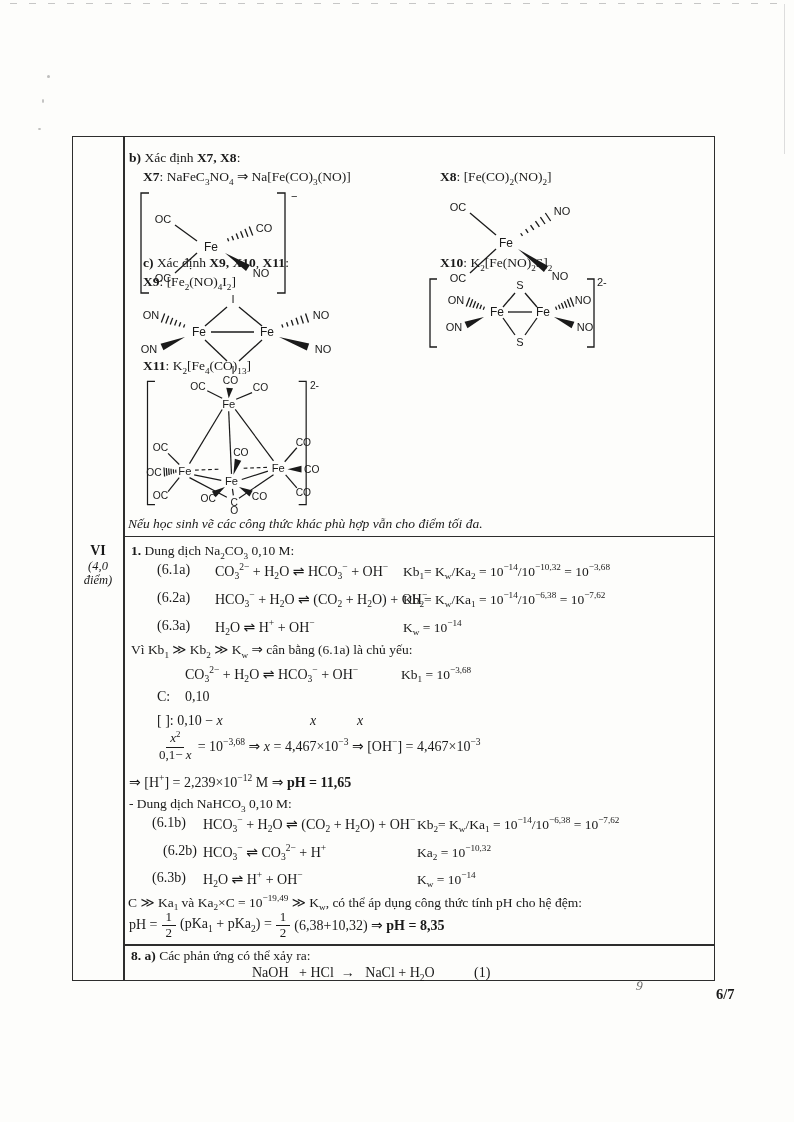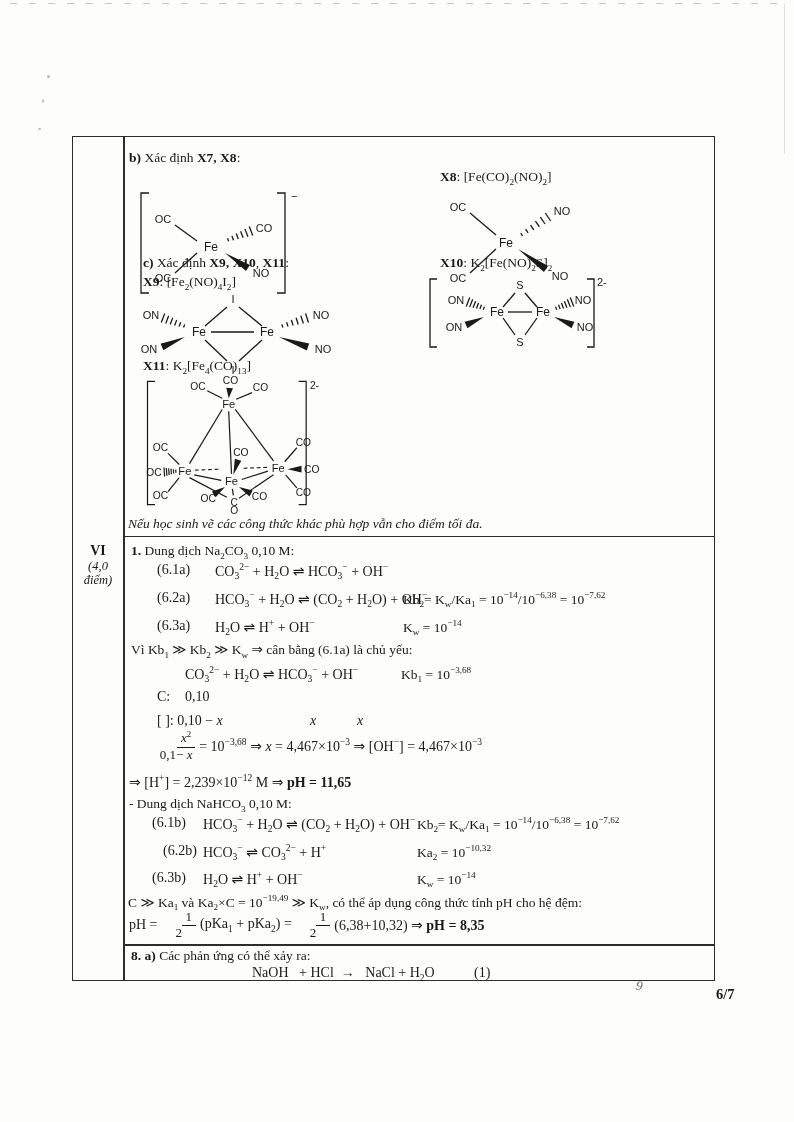--- a/index.html
+++ b/index.html
@@ -20,21 +20,21 @@
   .t{position:absolute;white-space:nowrap;font-size:13.5px;line-height:1.25;}
   .eq{font-size:14px;}
   .note{font-style:italic;font-size:13.5px;}
   .roman{font-weight:bold;font-size:14px;margin-top:6px;}
   .pts{font-style:italic;font-size:12.5px;line-height:1.15;}
   .eqrow{position:absolute;left:0;width:100%;height:24px;}
   .eqrow span{position:absolute;white-space:nowrap;}
   .fracline{position:absolute;display:flex;align-items:center;white-space:nowrap;font-size:14px;}
   .frac{display:inline-flex;flex-direction:column;align-items:center;vertical-align:middle;
         font-size:13px;line-height:1.15;margin:0 4px;}
-  .frac .num{display:block;padding:0 4px;border-bottom:1.2px solid #191919;margin-left:20px;}
+  .frac .num{display:block;padding:0 4px;border-bottom:1.2px solid #191919;}
   .frac .den{display:block;padding:0 2px;}
   .sep2{position:absolute;left:0;right:0;top:407px;height:1.6px;background:#2d2d2d;}
   sub,sup{font-size:.68em;}
   svg text{font-family:"Liberation Sans","DejaVu Sans",sans-serif;font-size:11px;fill:#1a1a1a;}
   svg .fe{font-size:12px;}
   svg .chg{font-size:11px;}
   svg line,svg path{stroke:#1a1a1a;stroke-width:1.3;fill:none;}
   svg polygon{fill:#1a1a1a;stroke:none;}
   .footer-page{position:absolute;left:716px;top:986px;font-weight:bold;font-size:14.5px;}
   .pen-mark{position:absolute;left:636px;top:978px;color:#666;font-size:13px;
@@ -49,20 +49,21 @@
   <div class="scan-edge"></div>
   <div class="speck" style="left:47px;top:75px;width:3px;height:3px;"></div>
   <div class="speck" style="left:42px;top:99px;width:2px;height:4px;"></div>
   <div class="speck" style="left:38px;top:128px;width:3px;height:2px;"></div>
 
   <div class="answer-table">
     <div class="col-divider"></div>
 
     <div class="cell-structures">
       <div class="t" style="left:4px;top:13px;"><b>b)</b> Xác định <b>X7, X8</b>:</div>
+      <div class="t" style="left:18px;top:32px;"><b>X7</b>: NaFeC<sub>3</sub>NO<sub>4</sub> ⇒ Na[Fe(CO)<sub>3</sub>(NO)]</div>
       <div class="t" style="left:315px;top:32px;"><b>X8</b>: [Fe(CO)<sub>2</sub>(NO)<sub>2</sub>]</div>
 
       <svg style="position:absolute;left:8px;top:50px;" width="180" height="112" viewBox="0 0 180 112">
         <path d="M16,6 H8 V106 H16"></path>
         <path d="M144,6 H152 V106 H144"></path>
         <text class="chg" x="158" y="13">−</text>
         <line x1="42" y1="38" x2="64" y2="54"></line>
         <line x1="42" y1="86" x2="64" y2="66"></line>
         <g>
             <line x1="94.53414614256793" y1="51.27677997067661" x2="95.70585385743207" y2="54.32322002932339" stroke="#1a1a1a" stroke-width="1.1"></line>
@@ -243,20 +244,21 @@
       <div class="pts">(4,0</div>
       <div class="pts">điểm)</div>
     </div>
 
     <div class="cell-vi-content">
       <div class="t" style="left:6px;top:6px;"><b>1.</b> Dung dịch Na<sub>2</sub>CO<sub>3</sub> 0,10 M:</div>
 
       <div class="eqrow" style="top:25px;">
         <span class="eq" style="left:32px;">(6.1a)</span>
         <span class="eq" style="left:90px;">CO<sub>3</sub><sup>2−</sup> + H<sub>2</sub>O ⇌ HCO<sub>3</sub><sup>−</sup> + OH<sup>−</sup></span>
+        <span style="left:278px;font-size:13.5px;">Kb<sub>1</sub>= K<sub>w</sub>/Ka<sub>2</sub> = 10<sup>−14</sup>/10<sup>−10,32</sup> = 10<sup>−3,68</sup></span>
       </div>
       <div class="eqrow" style="top:53px;">
         <span class="eq" style="left:32px;">(6.2a)</span>
         <span class="eq" style="left:90px;">HCO<sub>3</sub><sup>−</sup> + H<sub>2</sub>O ⇌ (CO<sub>2</sub> + H<sub>2</sub>O) + OH<sup>−</sup></span>
         <span style="left:278px;font-size:13.5px;">Kb<sub>2</sub>= K<sub>w</sub>/Ka<sub>1</sub> = 10<sup>−14</sup>/10<sup>−6,38</sup> = 10<sup>−7,62</sup></span>
       </div>
       <div class="eqrow" style="top:81px;">
         <span class="eq" style="left:32px;">(6.3a)</span>
         <span class="eq" style="left:90px;">H<sub>2</sub>O ⇌ H<sup>+</sup> + OH<sup>−</sup></span>
         <span style="left:278px;font-size:13.5px;">K<sub>w</sub> = 10<sup>−14</sup></span>

